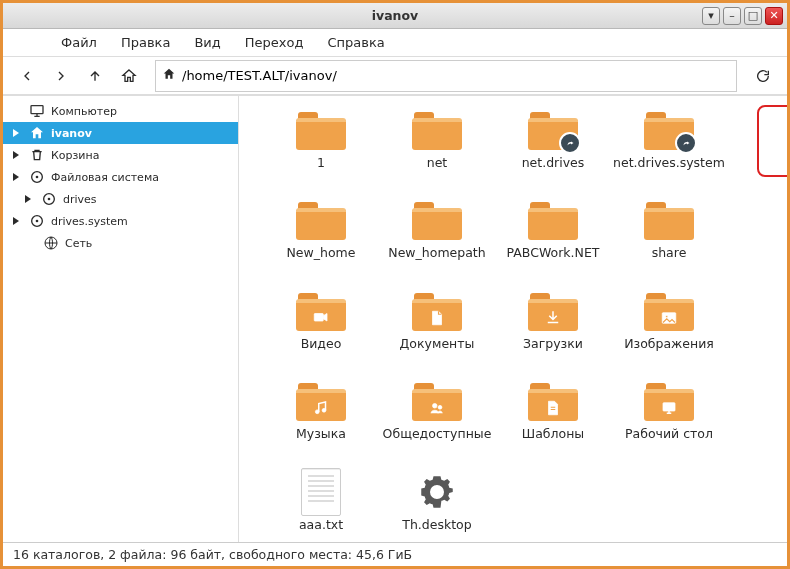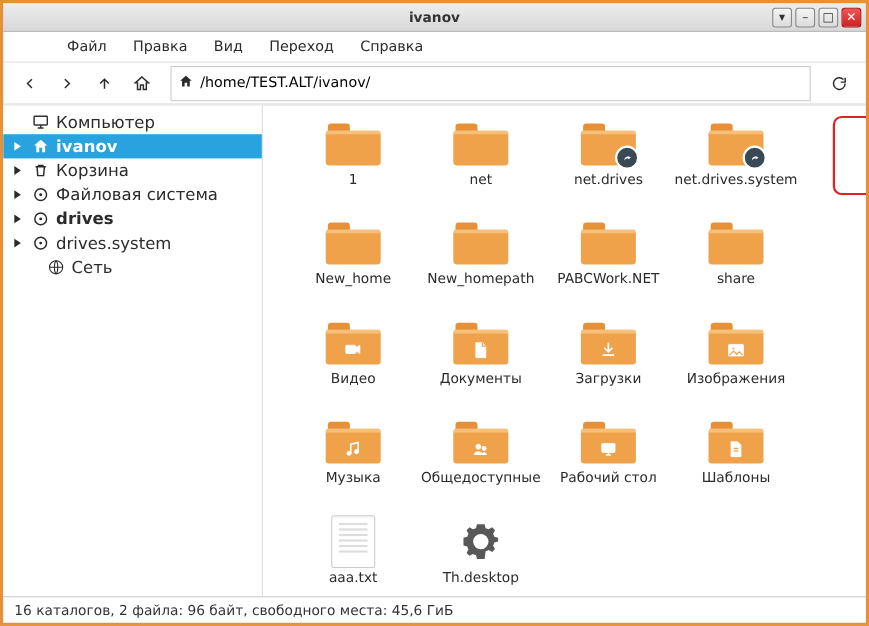--- a/index.html
+++ b/index.html
@@ -12,21 +12,21 @@
   .winbtn.close { color: #fff; background: linear-gradient(#e55,#c22); border-color: #a11; font-weight: bold; }
   .menubar { height: 28px; background: #fff; display: flex; align-items: center; gap: 0; border-bottom: 1px solid #ddd; padding-left: 46px; }
   .menubar .menuitem { font-size: 13px; color: #2b2b2b; padding: 4px 12px; cursor: default; }
   .toolbar { height: 38px; background: #fff; display: flex; align-items: center; gap: 2px; padding: 0 8px; border-bottom: 1px solid #ddd; }
   .icbtn { width: 32px; height: 28px; display: flex; align-items: center; justify-content: center; color: #2b2b2b; cursor: pointer; border-radius: 3px; }
   .icbtn svg { width: 16px; height: 16px; stroke: #2b2b2b; fill: none; stroke-width: 2; }
   .locbar { flex: 1; display: flex; align-items: center; height: 32px; border: 1px solid #ccc; background: #fff; margin: 0 8px; padding: 0 6px; gap: 6px; font-size: 13px; }
   .locbar svg { width: 14px; height: 14px; fill: #2b2b2b; }
   .body { flex: 1; display: flex; background: #fff; border-top: 1px solid #ddd; min-height: 0; }
   .sidebar { width: 236px; border-right: 1px solid #ddd; background: #fff; padding-top: 4px; }
-  .sbitem { display: flex; align-items: center; gap: 6px; height: 22px; padding: 0 6px 0 6px; font-size: 15px; color: #2b2b2b; cursor: default; }
+  .sbitem { display: flex; align-items: center; gap: 6px; height: 22px; padding: 0 6px 0 6px; font-size: 11px; color: #2b2b2b; cursor: default; }
   .sbitem.sel { background: #29a3e0; color: #fff; font-weight: bold; }
   .sbitem .arrow { width: 14px; display: flex; align-items: center; justify-content: center; }
   .sbitem .arrow svg { width: 10px; height: 10px; stroke: #2b2b2b; fill: #2b2b2b; stroke-width: 0; }
   .sbitem.sel .arrow svg { fill: #fff; stroke: #fff; }
   .sbitem .ic { width: 16px; height: 16px; display: flex; align-items: center; justify-content: center; }
   .sbitem .ic svg { width: 16px; height: 16px; }
   .content { flex: 1; position: relative; overflow: auto; }
   .grid { padding: 12px 8px 8px 24px; display: grid; grid-template-columns: repeat(4, 116px); gap: 28px 0; }
   .fitem { width: 116px; display: flex; flex-direction: column; align-items: center; gap: 4px; cursor: default; }
   .fitem .ficon { width: 52px; height: 44px; position: relative; display: flex; align-items: center; justify-content: center; }
@@ -146,21 +146,21 @@
             </svg>
           </span>
           <span class="ic">
             <svg viewBox="0 0 24 24">
               <circle cx="12" cy="12" r="8" fill="none" stroke="currentColor" stroke-width="2"></circle>
               <circle cx="12" cy="12" r="2" fill="currentColor"></circle>
             </svg>
           </span>
           <span>Файловая система</span>
         </div>
-        <div class="sbitem" style="padding-left: 6px; font-weight: bold;">
+        <div class="sbitem" style="padding-left: 18px;">
           <span class="arrow">
             <svg viewBox="0 0 10 10">
               <path d="M2 1l6 4-6 4z"></path>
             </svg>
           </span>
           <span class="ic">
             <svg viewBox="0 0 24 24">
               <circle cx="12" cy="12" r="8" fill="none" stroke="currentColor" stroke-width="2"></circle>
               <circle cx="12" cy="12" r="2" fill="currentColor"></circle>
             </svg>
@@ -318,37 +318,37 @@
                     <path d="M4 19c0-3 3-4 5-4s5 1 5 4M13 19c0-2 2-3 3-3s3 1 3 3"></path>
                   </svg></div>
               </div>
             </div>
             <div class="flabel">Общедоступные</div>
           </div>
           <div class="fitem">
             <div class="ficon">
               <div class="folder">
                 <div class="inner"><svg viewBox="0 0 24 24">
+                    <path d="M6 3h8l4 4v14H6z" fill="#fff"></path>
+                    <path d="M9 11h6M9 14h6" stroke="#f0a24a" stroke-width="1.5"></path>
+                  </svg></div>
+              </div>
+            </div>
+            <div class="flabel">Шаблоны</div>
+          </div>
+          <div class="fitem">
+            <div class="ficon">
+              <div class="folder">
+                <div class="inner"><svg viewBox="0 0 24 24">
                     <rect x="4" y="5" width="16" height="11" rx="1" fill="#fff"></rect>
                     <path d="M9 19h6M12 16v3" stroke-width="2"></path>
                   </svg></div>
               </div>
             </div>
             <div class="flabel">Рабочий стол</div>
-          </div>
-          <div class="fitem">
-            <div class="ficon">
-              <div class="folder">
-                <div class="inner"><svg viewBox="0 0 24 24">
-                    <path d="M6 3h8l4 4v14H6z" fill="#fff"></path>
-                    <path d="M9 11h6M9 14h6" stroke="#f0a24a" stroke-width="1.5"></path>
-                  </svg></div>
-              </div>
-            </div>
-            <div class="flabel">Шаблоны</div>
           </div>
           <div class="fitem">
             <div class="ficon">
               <div class="textfile"></div>
             </div>
             <div class="flabel">aaa.txt</div>
           </div>
           <div class="fitem">
             <div class="ficon">
               <div class="gearfile"><svg viewBox="0 0 24 24">

